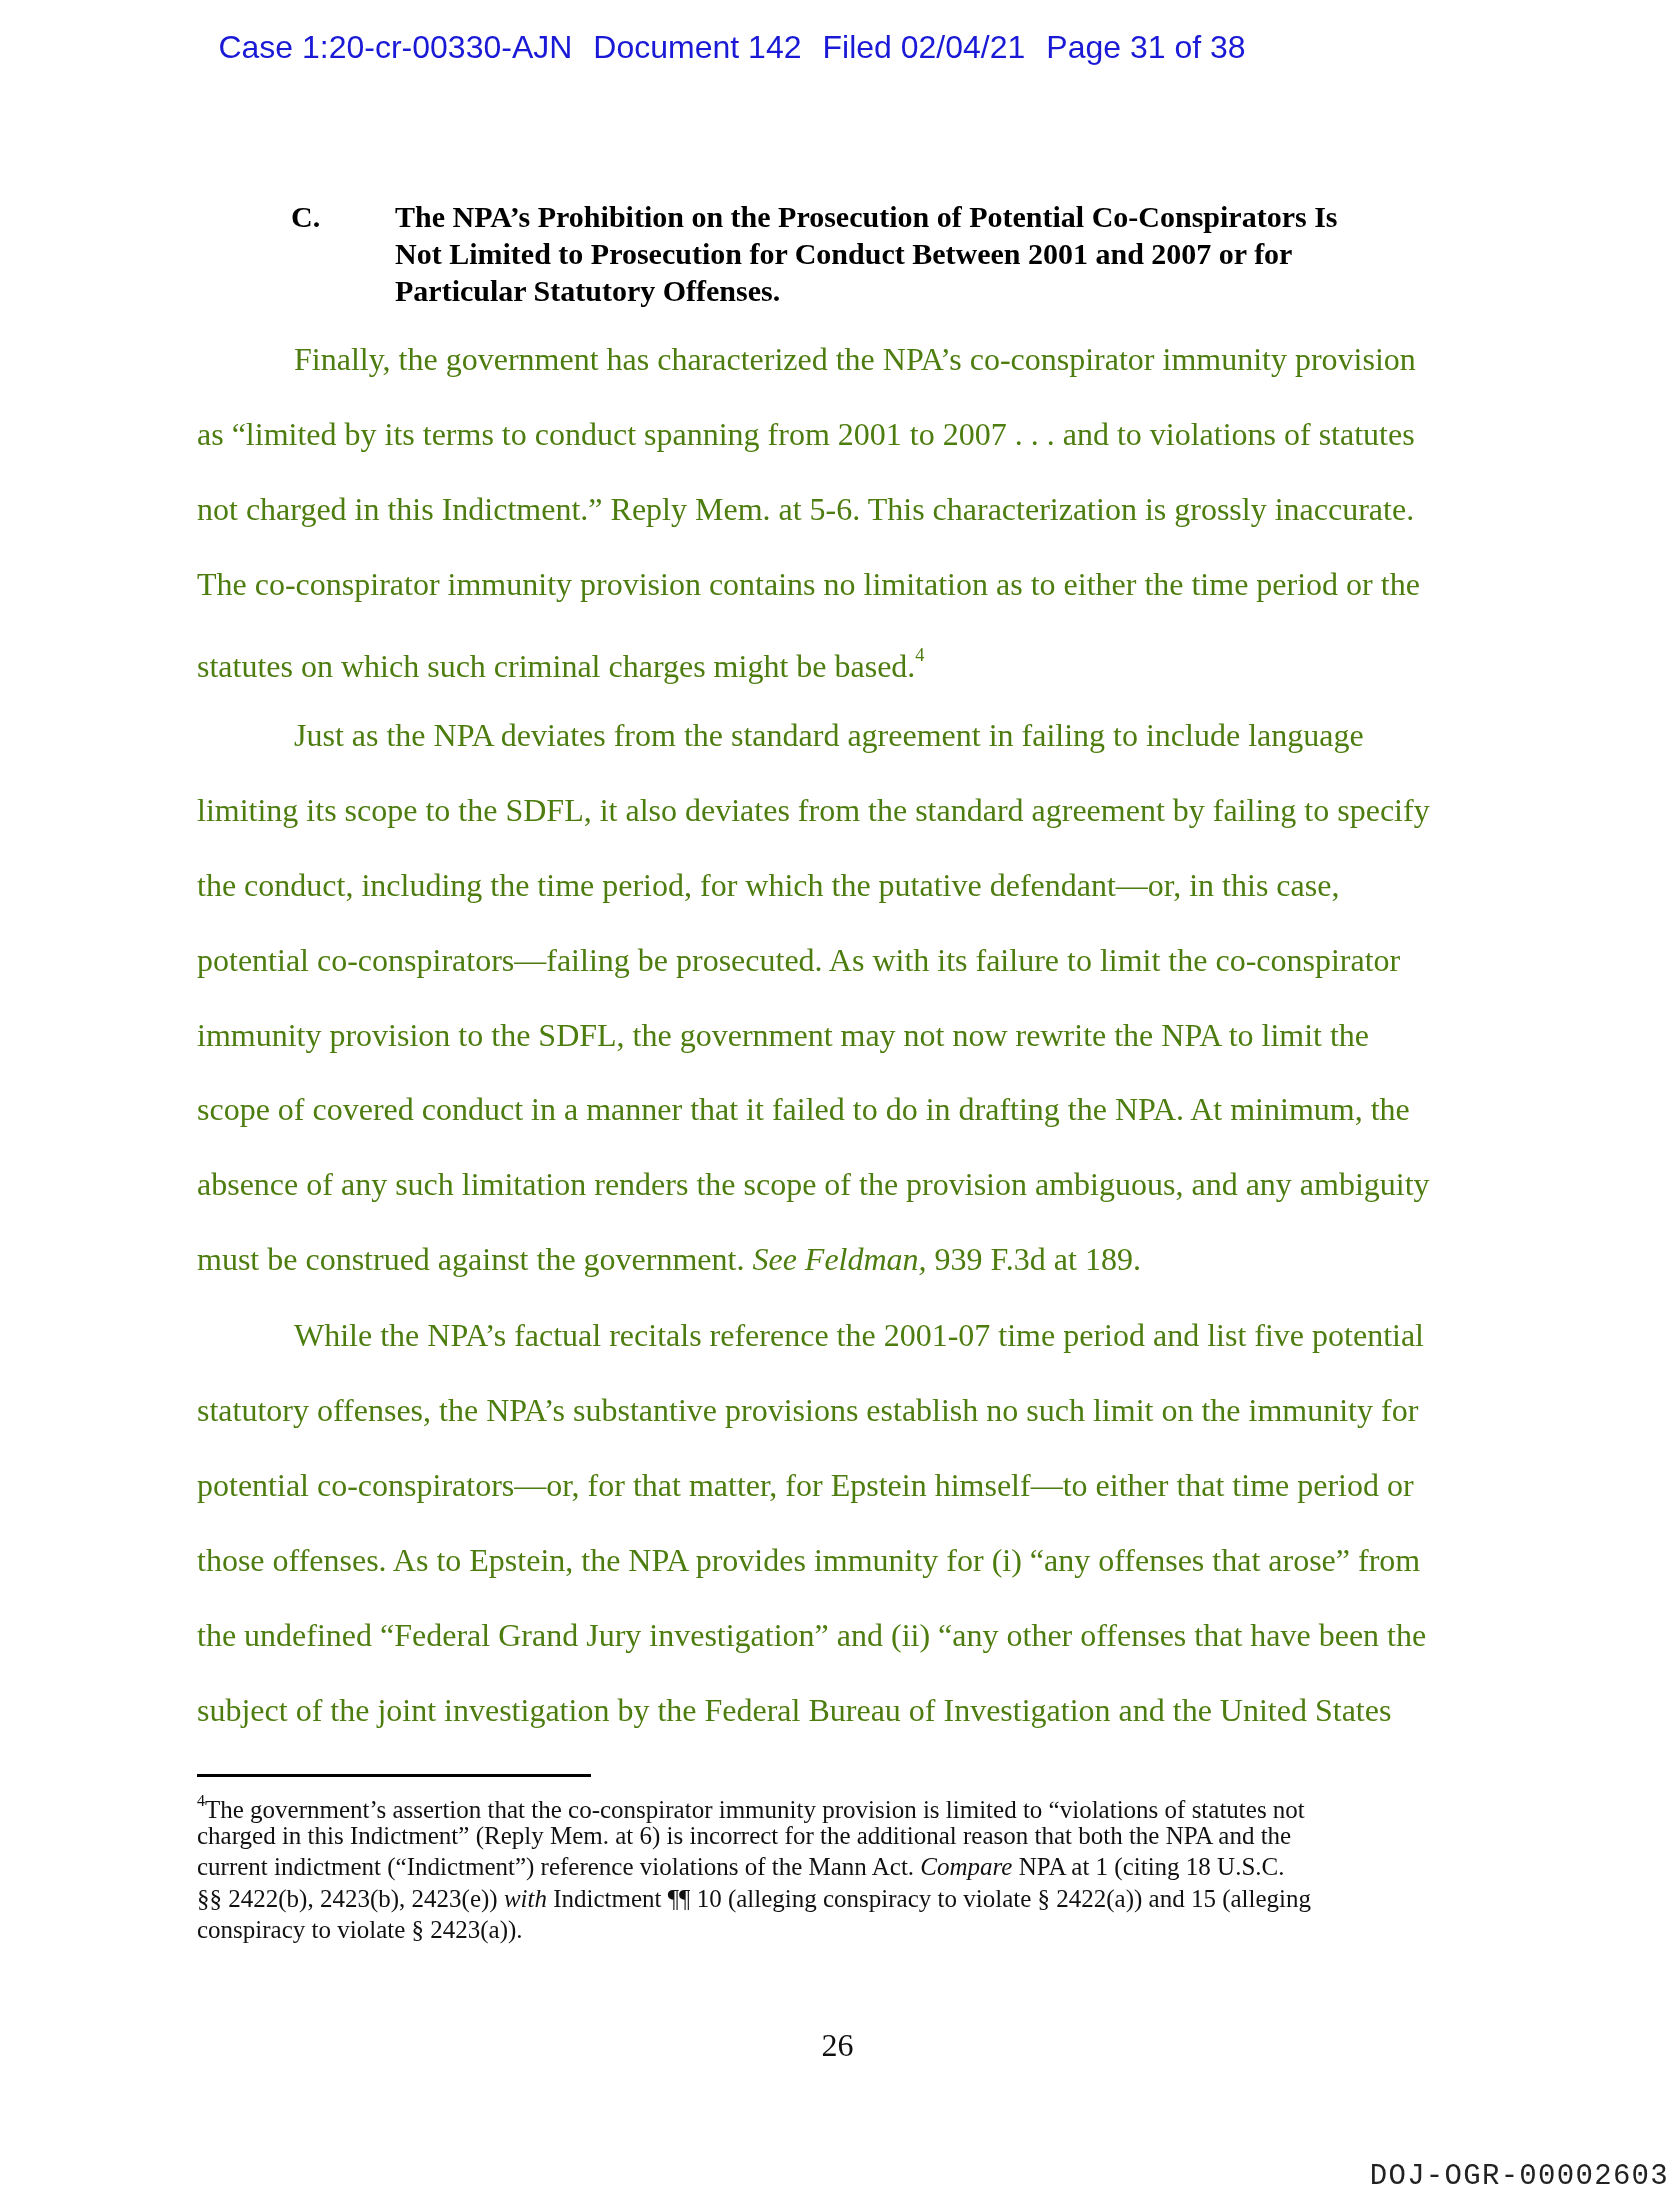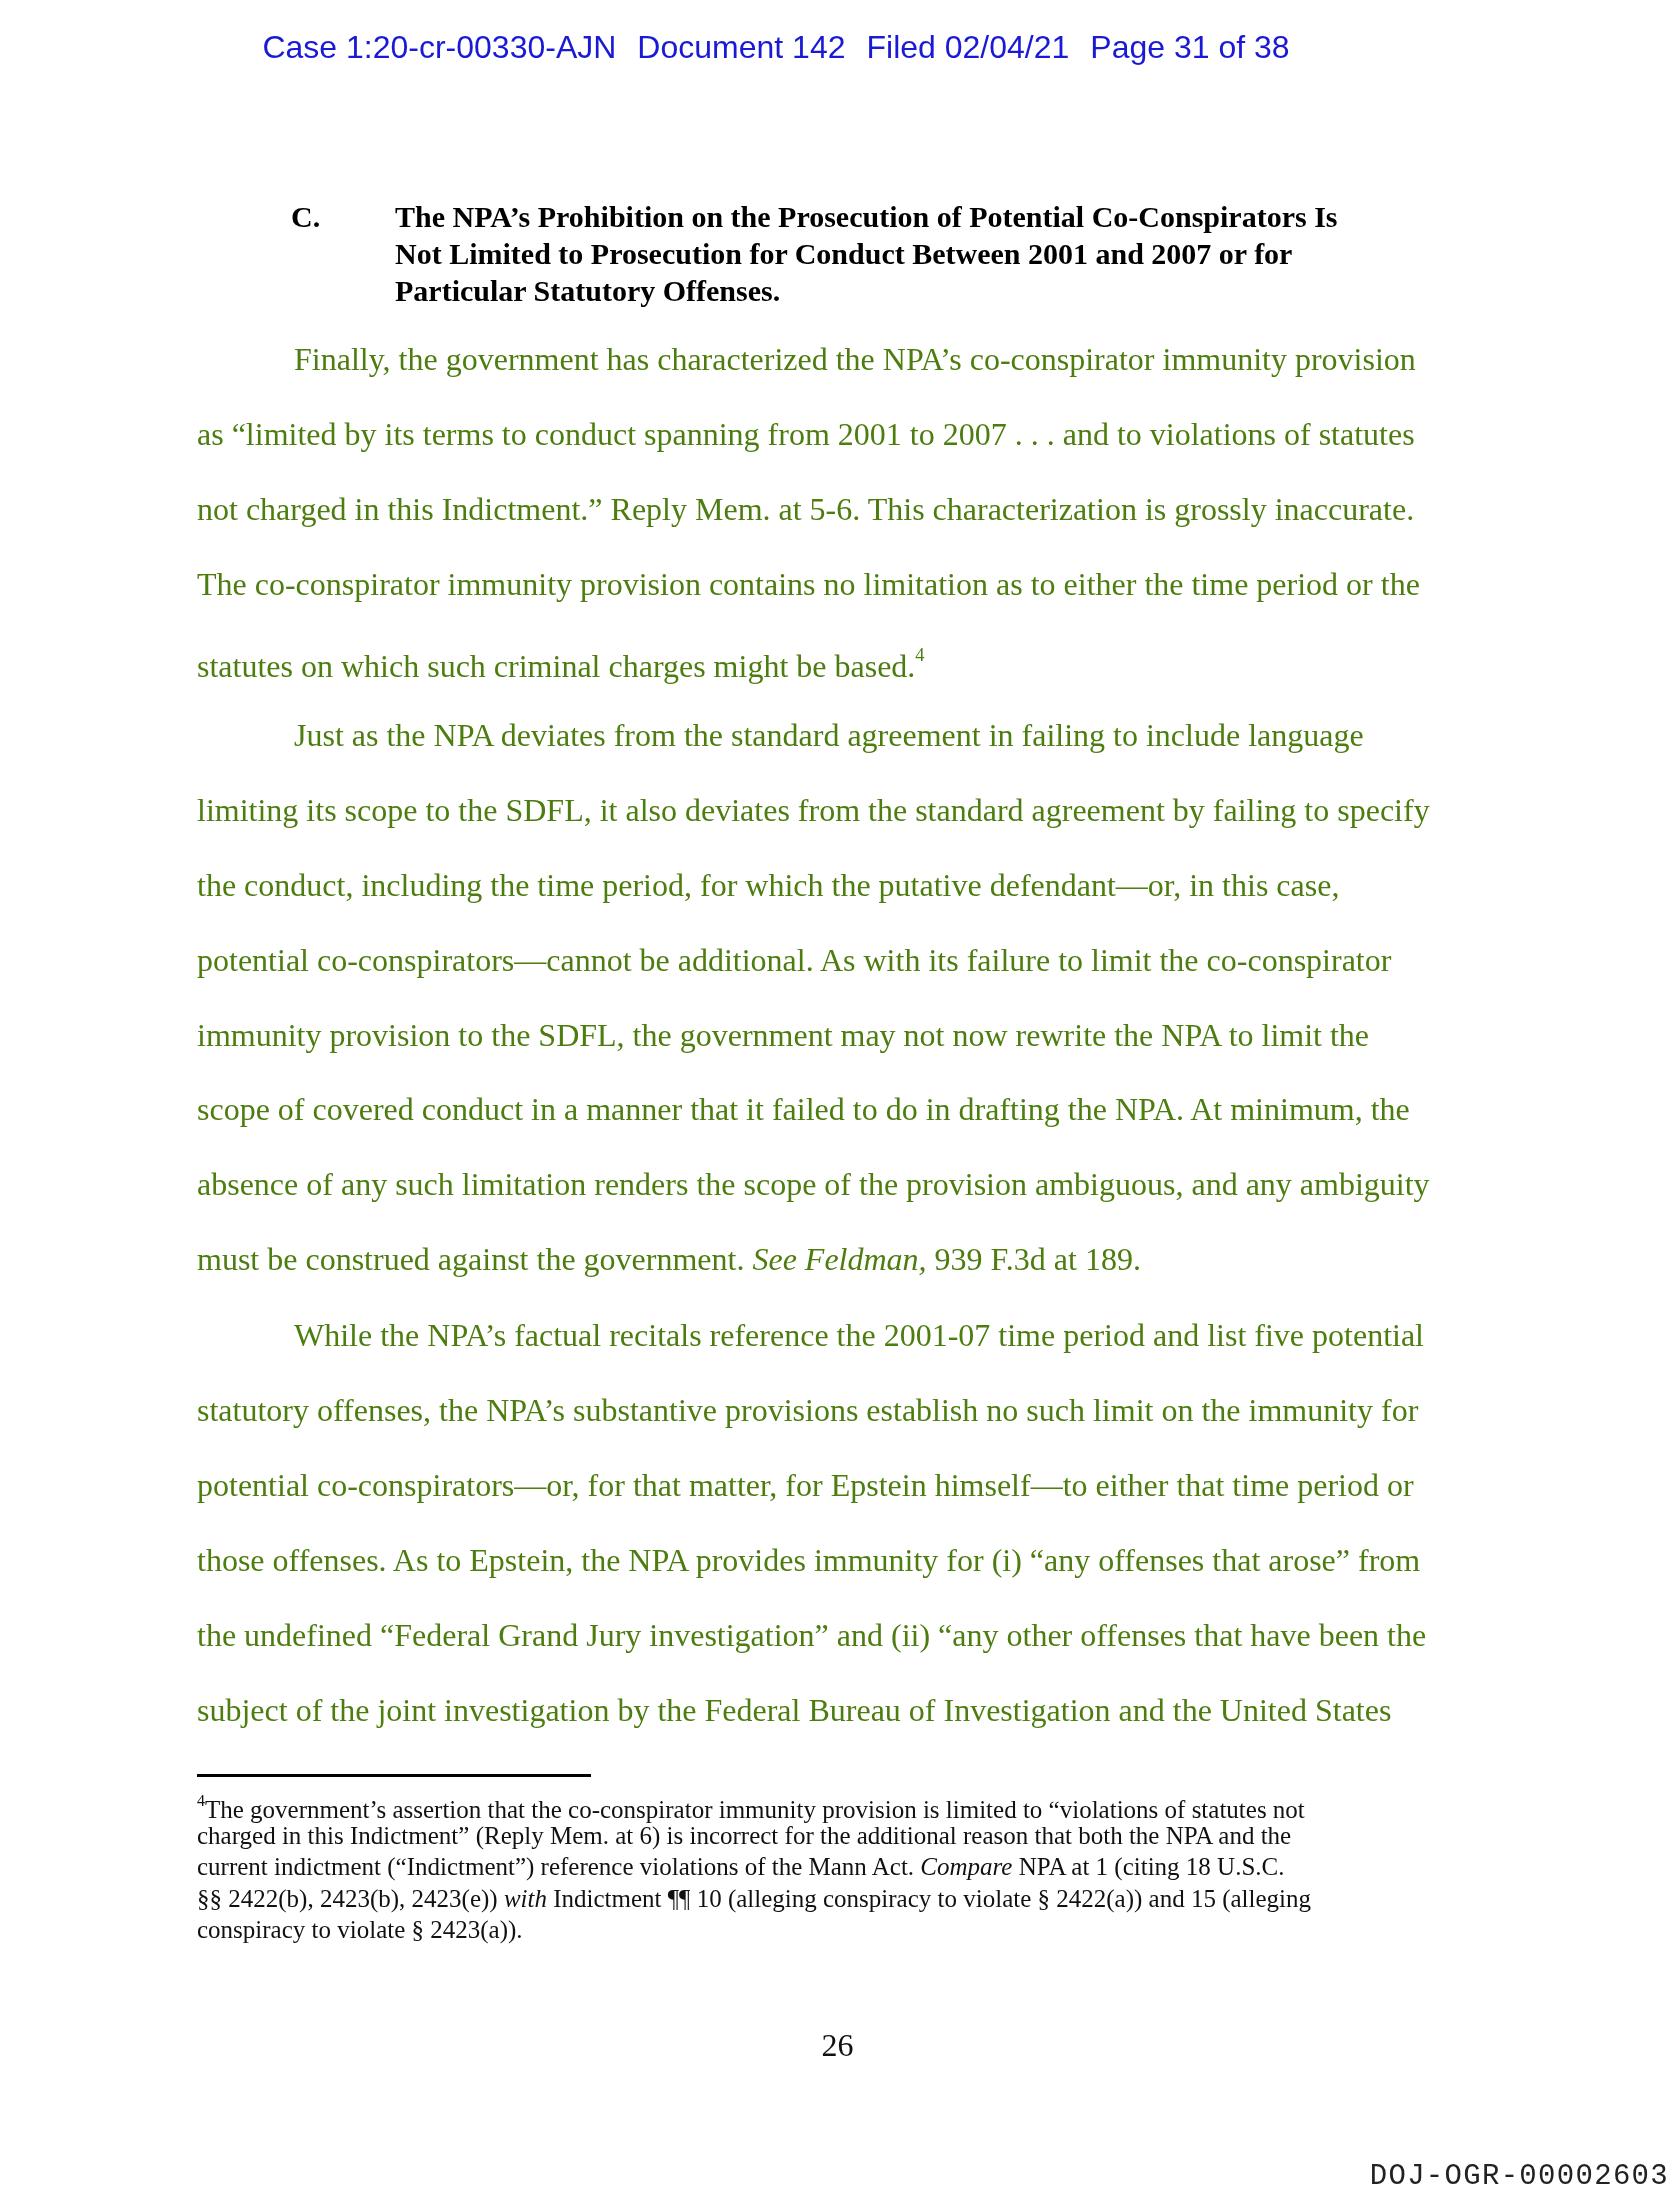--- a/index.html
+++ b/index.html
@@ -5,21 +5,20 @@
   html, body { margin: 0; padding: 0; background: #ffffff; }
   body { width: 1675px; height: 2205px; position: relative; overflow: hidden; }
   .page { position: absolute; left: 0; top: 0; width: 1675px; height: 2205px; background: #ffffff; }
 
   .case-header {
     position: absolute; top: 29px; left: 0; width: 1464px;
     text-align: center;
     font-family: "Liberation Sans", sans-serif;
     font-size: 32px; color: #1a1ad6; letter-spacing: 0px;
     white-space: pre;
-    margin-left: 44px;
   }
   .case-header span { margin: 0 10.5px; }
 
   .heading {
     position: absolute; left: 291px; top: 198px; width: 1182px;
     font-family: "Liberation Serif", serif; font-weight: bold;
     font-size: 30px; line-height: 37px; color: #000;
   }
   .heading .letter { position: absolute; left: 0; top: 0; }
   .heading .title { position: absolute; left: 104px; top: 0; width: 1077px; }
@@ -70,21 +69,21 @@
     <div class="line" style="top:415px">as “limited by its terms to conduct spanning from 2001 to 2007 . . . and to violations of statutes</div>
     <div class="line" style="top:490px">not charged in this Indictment.”  Reply Mem. at 5-6.  This characterization is grossly inaccurate.</div>
     <div class="line" style="top:565px">The co-conspirator immunity provision contains no limitation as to either the time period or the</div>
     <div class="line" style="top:640px"><span>statutes on which such criminal charges might be based.</span><sup>4</sup></div>
   </div>
 
   <div>
     <div class="line indent" style="top:716px">Just as the NPA deviates from the standard agreement in failing to include language</div>
     <div class="line" style="top:791px">limiting its scope to the SDFL, it also deviates from the standard agreement by failing to specify</div>
     <div class="line" style="top:866px">the conduct, including the time period, for which the putative defendant—or, in this case,</div>
-    <div class="line" style="top:941px">potential co-conspirators—cannot be additional.  As with its failure to limit the co-conspirator</div>
+    <div class="line" style="top:941px">potential co-conspirators—failing be prosecuted.  As with its failure to limit the co-conspirator</div>
     <div class="line" style="top:1016px">immunity provision to the SDFL, the government may not now rewrite the NPA to limit the</div>
     <div class="line" style="top:1090px">scope of covered conduct in a manner that it failed to do in drafting the NPA.  At minimum, the</div>
     <div class="line" style="top:1165px">absence of any such limitation renders the scope of the provision ambiguous, and any ambiguity</div>
     <div class="line" style="top:1240px"><span>must be construed against the government.  </span><span class="i">See Feldman,</span><span> 939 F.3d at 189.</span></div>
   </div>
 
   <div>
     <div class="line indent" style="top:1316px">While the NPA’s factual recitals reference the 2001-07 time period and list five potential</div>
     <div class="line" style="top:1391px">statutory offenses, the NPA’s substantive provisions establish no such limit on the immunity for</div>
     <div class="line" style="top:1466px">potential co-conspirators—or, for that matter, for Epstein himself—to either that time period or</div>

